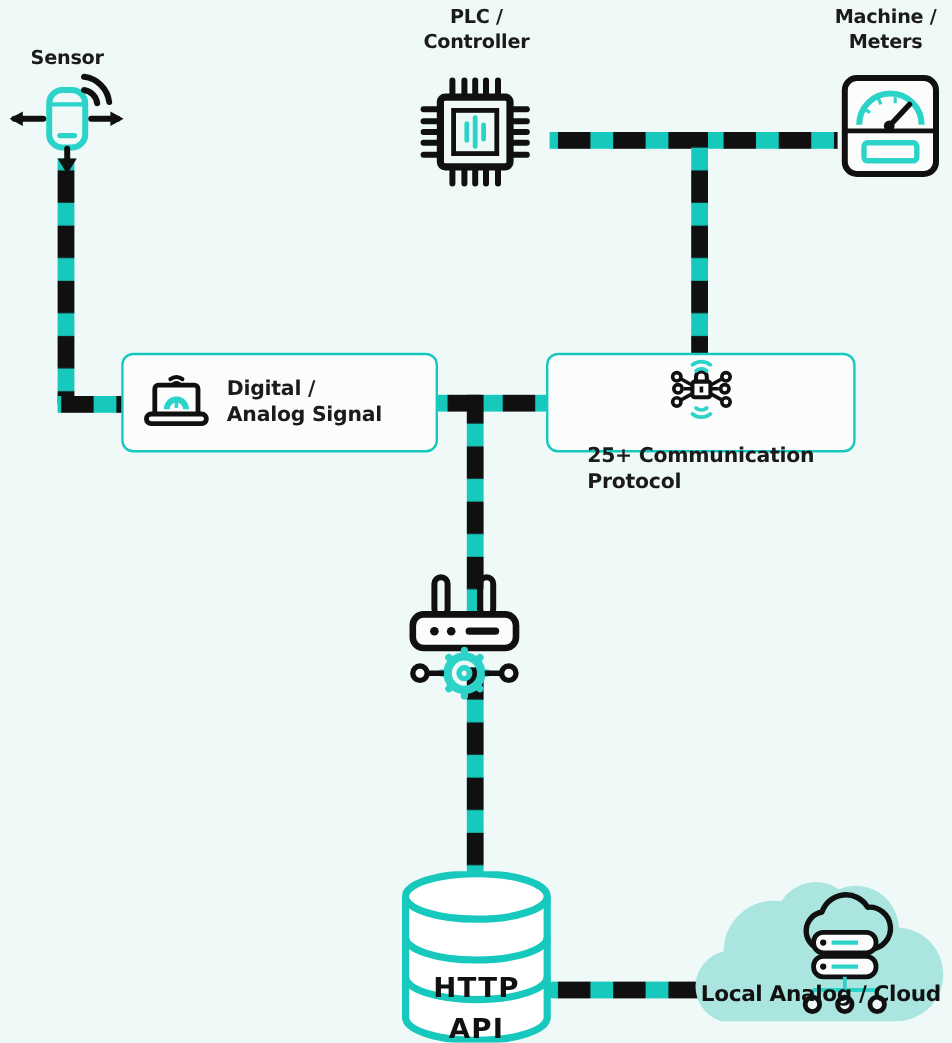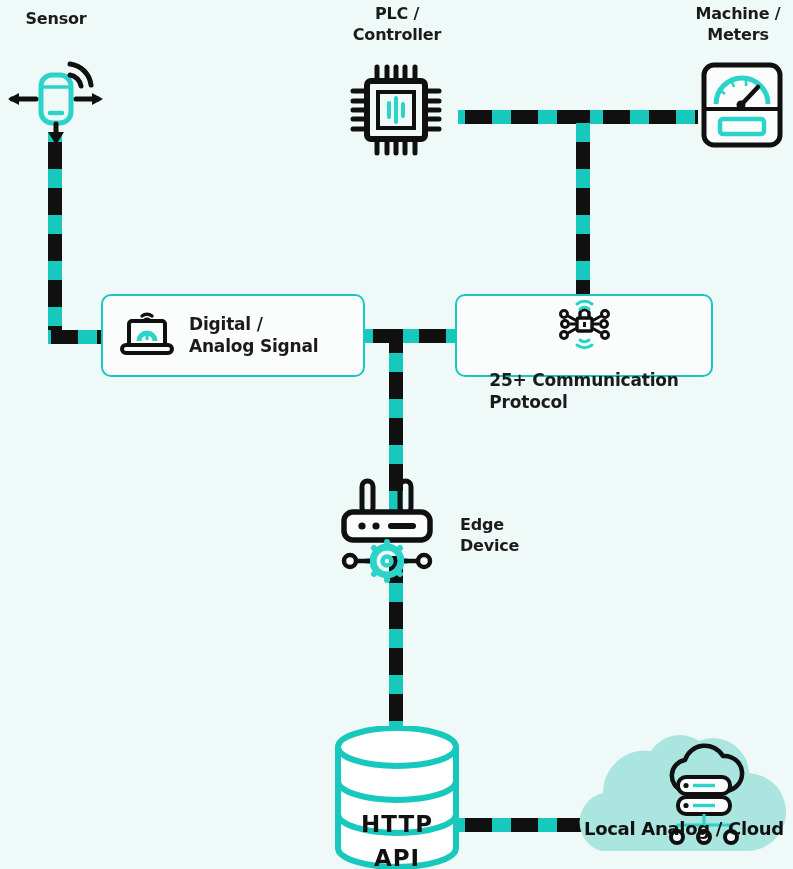--- a/index.html
+++ b/index.html
@@ -101,21 +101,21 @@
     </g>
     <g>
       <rect x="389" y="556" width="14" height="180" fill="url(#dashV)"></rect>
     </g>
 
     <g>
       <rect x="452" y="818" width="165" height="14" fill="url(#dashH)"></rect>
     </g>
   </svg>
 
-  <div class="node-label" style="left:0px;top:8px;width:112px;">Sensor</div>
+  <div class="node-label" style="left:0px;top:37px;width:112px;">Sensor</div>
   <div class="icon-wrap" style="left:6px;top:55px;width:100px;height:90px;z-index:5;">
     <svg width="100" height="90" viewBox="0 0 100 90">
 
       <rect x="35" y="20" width="30" height="48" rx="11" ry="11" fill="none" stroke="#2cd3c9" stroke-width="5"></rect>
       <line x1="37" y1="32" x2="63" y2="32" stroke="#2cd3c9" stroke-width="3.5"></line>
       <line x1="44" y1="58" x2="56" y2="58" stroke="#2cd3c9" stroke-width="4.5" stroke-linecap="round"></line>
 
       <path d="M64 20 a13 13 0 0 1 11 11" fill="none" stroke="#101010" stroke-width="5" stroke-linecap="round"></path>
       <path d="M64 9 a24 24 0 0 1 21 21" fill="none" stroke="#101010" stroke-width="5" stroke-linecap="round"></path>
 
@@ -259,22 +259,20 @@
       </g>
 
       <g stroke="#101010" stroke-width="4.5" fill="#fbfdfd">
         <line x1="18" y1="83" x2="32" y2="83"></line>
           <circle cx="12" cy="83" r="6"></circle>
         <line x1="66" y1="83" x2="80" y2="83"></line>
           <circle cx="86" cy="83" r="6"></circle>
       </g>
     </svg>
   </div>
-  <div class="node-label" style="left:460px;top:514px;width:110px;text-align:left;">Edge
-Device</div>
 
   <div class="icon-wrap" style="left:333px;top:726px;width:128px;height:143px;z-index:7;">
     <svg width="128" height="143" viewBox="0 0 128 143">
       <path d="M5 21 V122 a59 19 0 0 0 118 0 V21" fill="#ffffff" stroke="#17c9bd" stroke-width="6"></path>
       <ellipse cx="64" cy="21" rx="59" ry="19" fill="#ffffff" stroke="#17c9bd" stroke-width="6"></ellipse>
       <path d="M5 55 a59 19 0 0 0 118 0" fill="none" stroke="#17c9bd" stroke-width="6"></path>
       <path d="M5 88 a59 19 0 0 0 118 0" fill="none" stroke="#17c9bd" stroke-width="6"></path>
     </svg>
     <div class="cyl-text" style="top:85px;">HTTP</div>
     <div class="cyl-text" style="top:119px;">API</div>

